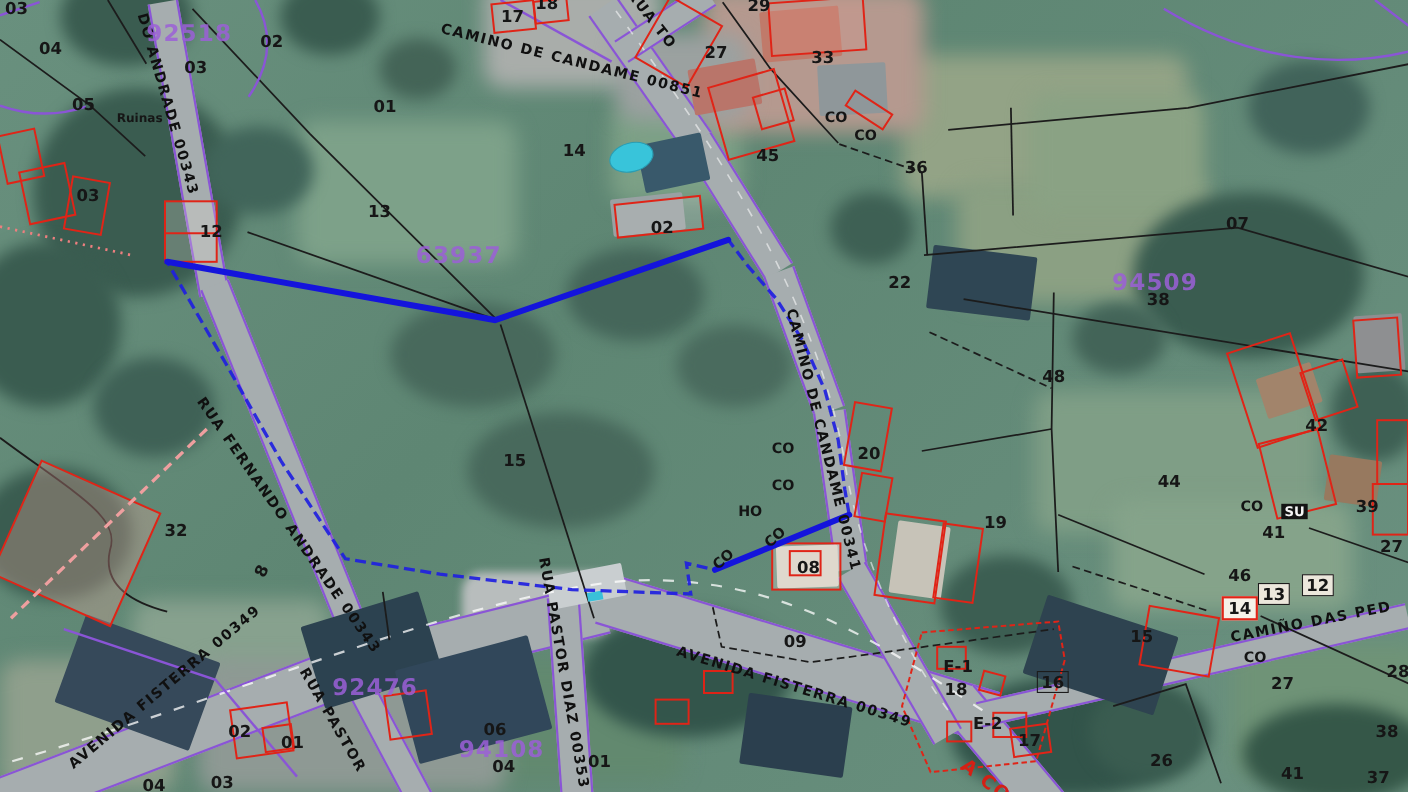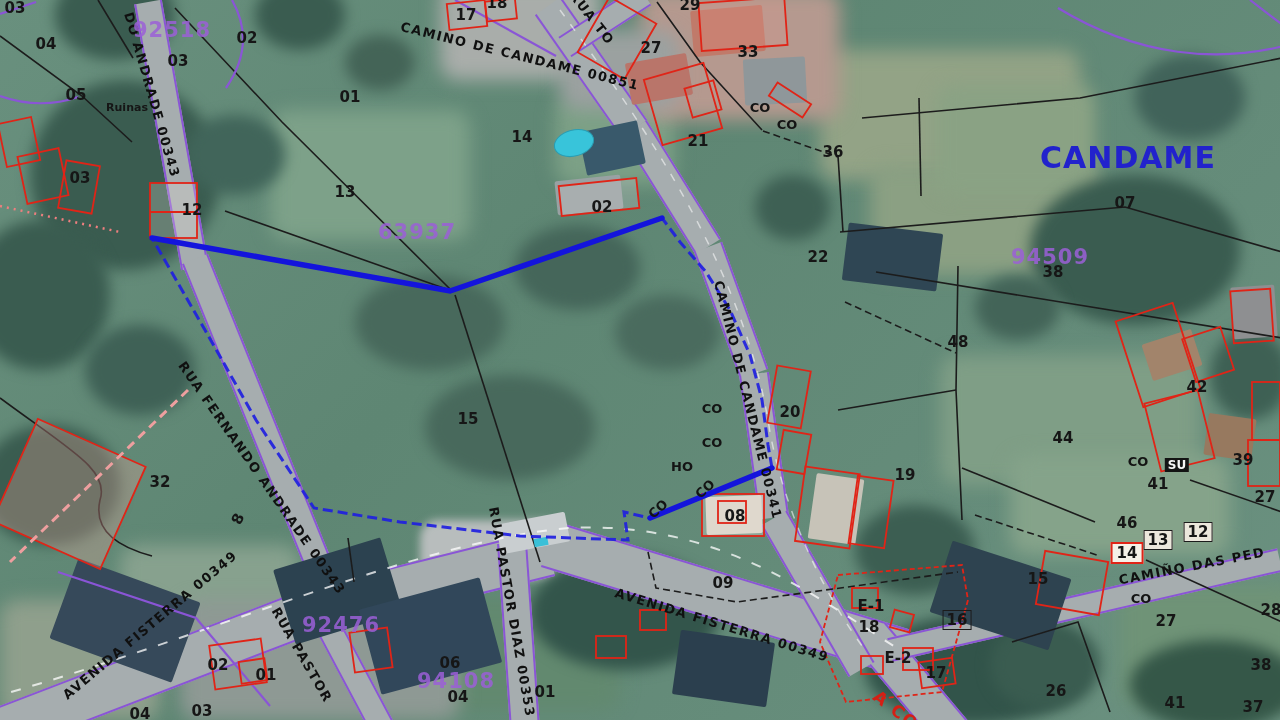--- a/index.html
+++ b/index.html
@@ -217,21 +217,21 @@
       <div class="num" style="left: 80px; top: 178px;">03</div>
       <div class="num" style="left: 192px; top: 210px;">12</div>
       <div class="num" style="left: 345px; top: 192px;">13</div>
       <div class="num" style="left: 522px; top: 137px;">14</div>
       <div class="num" style="left: 602px; top: 207px;">02</div>
       <div class="num" style="left: 466px; top: 15px;">17</div>
       <div class="num" style="left: 497px; top: 3px;">18</div>
       <div class="num" style="left: 690px; top: 5px;">29</div>
       <div class="num" style="left: 651px; top: 48px;">27</div>
       <div class="num" style="left: 748px; top: 52px;">33</div>
-      <div class="num" style="left: 698px; top: 141px;">21</div>
+      <div class="num" style="left: 698px; top: 141px;">45</div>
       <div class="num" style="left: 833px; top: 152px;">36</div>
       <div class="num" style="left: 1125px; top: 203px;">07</div>
       <div class="num" style="left: 818px; top: 257px;">22</div>
       <div class="num" style="left: 1053px; top: 272px;">38</div>
       <div class="num" style="left: 958px; top: 342px; text-align: center;">48</div>
       <div class="num" style="left: 1197px; top: 387px;">42</div>
       <div class="num" style="left: 1063px; top: 438px;">44</div>
       <div class="num" style="left: 905px; top: 475px;">19</div>
       <div class="num" style="left: 468px; top: 419px;">15</div>
       <div class="num" style="left: 790px; top: 412px;">20</div>
@@ -285,14 +285,13 @@
       <div class="landuse" style="left: 787px; top: 124px;">CO</div>
       <div class="landuse" style="left: 712px; top: 408px;">CO</div>
       <div class="landuse" style="left: 712px; top: 442px;">CO</div>
       <div class="landuse" style="left: 682px; top: 466px;">HO</div>
       <div class="landuse" style="left: 705px; top: 489px; transform: translate(-50%, -50%) rotate(-42deg);">CO</div>
       <div class="landuse" style="left: 658px; top: 509px; transform: translate(-50%, -50%) rotate(-42deg);">CO</div>
       <div class="landuse" style="left: 1138px; top: 461px;">CO</div>
       <div class="landuse boxed-dark" style="left: 1177px; top: 465px;">SU</div>
       <div class="landuse" style="left: 1141px; top: 598px;">CO</div>
     </div>
-  <div id="place">CANDAME</div>
 </div>
 
 </body></html>

